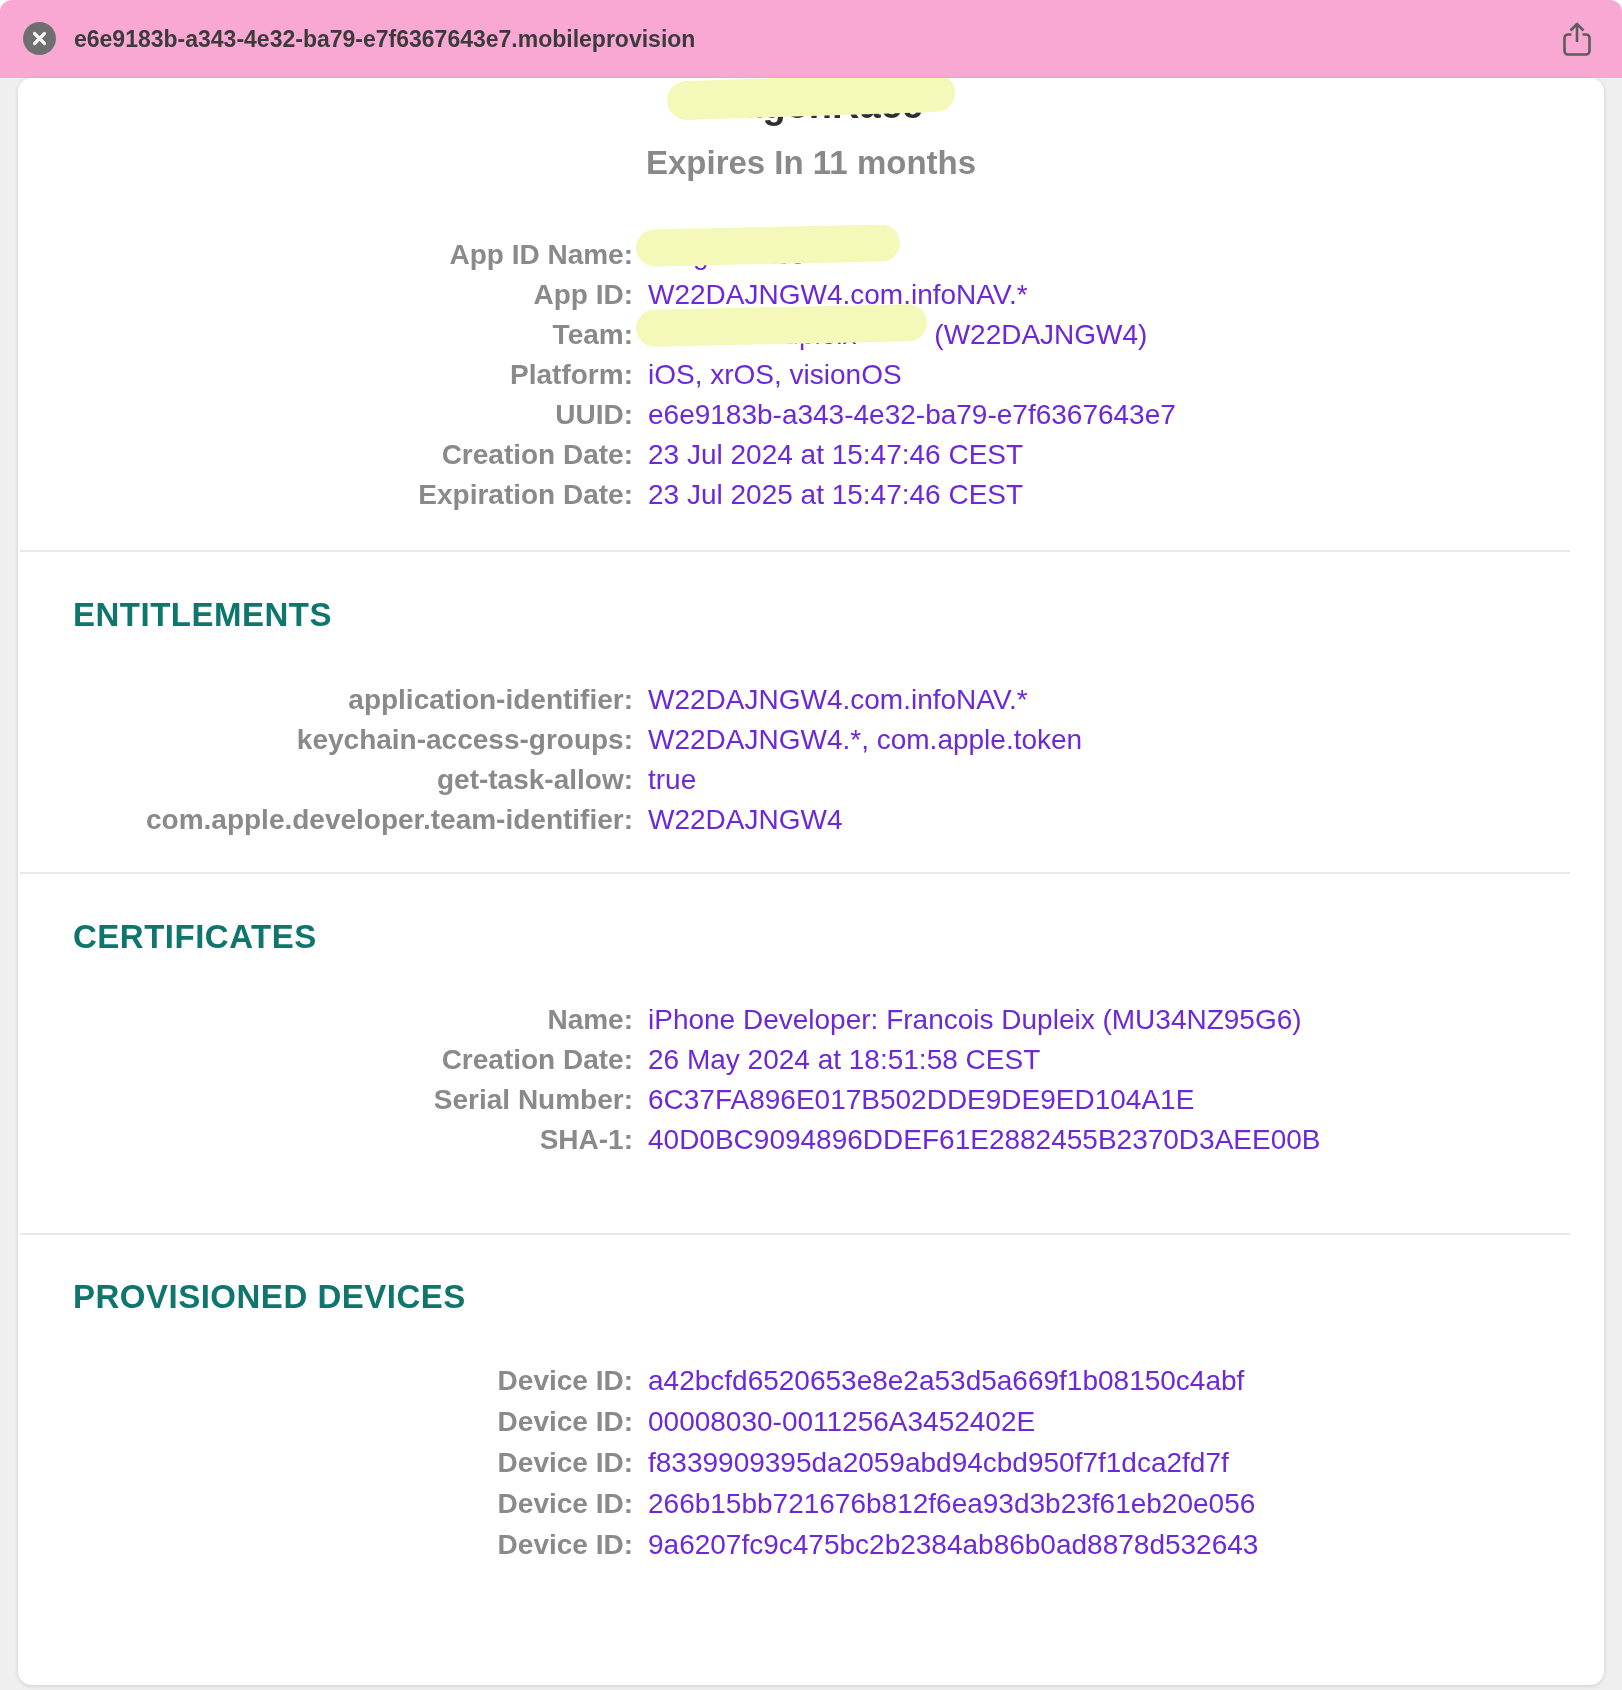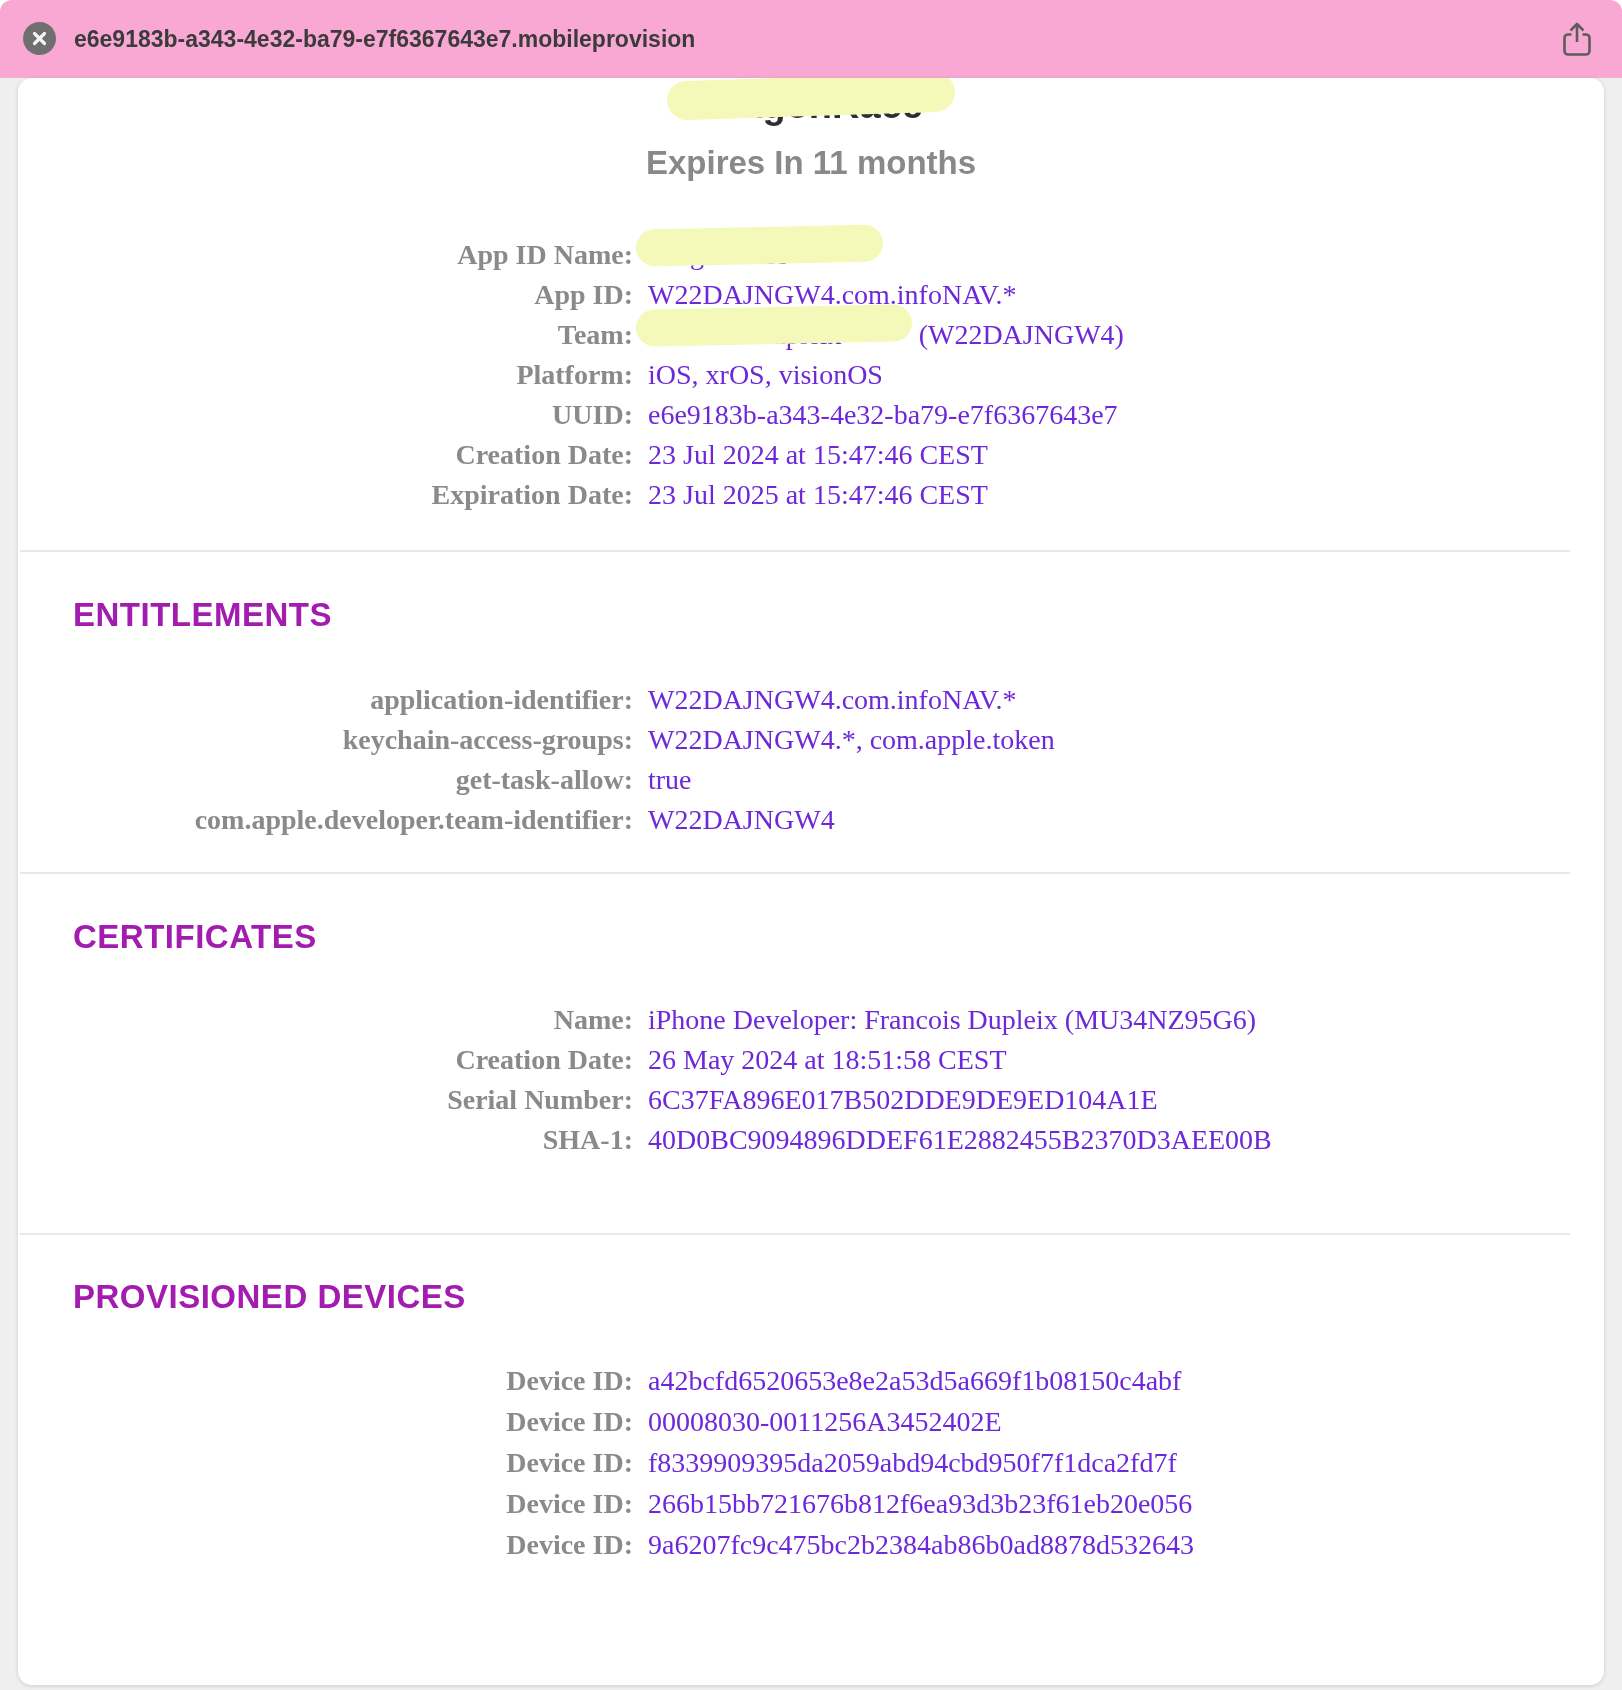--- a/index.html
+++ b/index.html
@@ -23,29 +23,29 @@
   
   .panel { position:absolute; left:18px; top:78px; width:1586px; height:1607px;
            background:#ffffff; border-radius:14px;
            box-shadow:0 1px 4px rgba(0,0,0,0.14); overflow:hidden; }
 
   .title-area { padding-top:3px; text-align:center; }
   .doc-title { font-size:38px; font-weight:bold; color:#2e2e2e; line-height:48px; }
   .subtitle  { margin-top:14px; font-size:33px; font-weight:bold; color:#898989;
                line-height:40px; }
 
-  .kv-block { margin-top:52px;font-family:Liberation Serif, serif; }
+  .kv-block { margin-top:52px; }
   .kv-row { display:flex; line-height:40px; font-size:28px; }
   .kv-label { width:615px; text-align:right; font-weight:bold; color:#8a8a8a;
               flex:0 0 615px; white-space:nowrap; }
   .kv-value { margin-left:15px; color:#6d28d9; white-space:nowrap; }
 
   .divider { height:2px; background:#e8e8e8; margin:35px 34px 0 2px; }
   .section-heading { margin:43px 0 0 55px; font-size:33px; font-weight:bold;
-                     color:#a21caf; line-height:40px; letter-spacing:0.5px; }
+                     color:#0f766e; line-height:40px; letter-spacing:0.5px; }
 
   #entitlements-rows { margin-top:45px; }
   #certificates-rows { margin-top:43px; }
   #devices-rows      { margin-top:43px; }
   #devices-rows .kv-row { line-height:41px; }
   .divider.d2 { margin-top:32px; }
   .divider.d3 { margin-top:73px; }
   #certificates-heading { margin-top:43px; }
   #devices-heading { margin-top:42px; }
 

